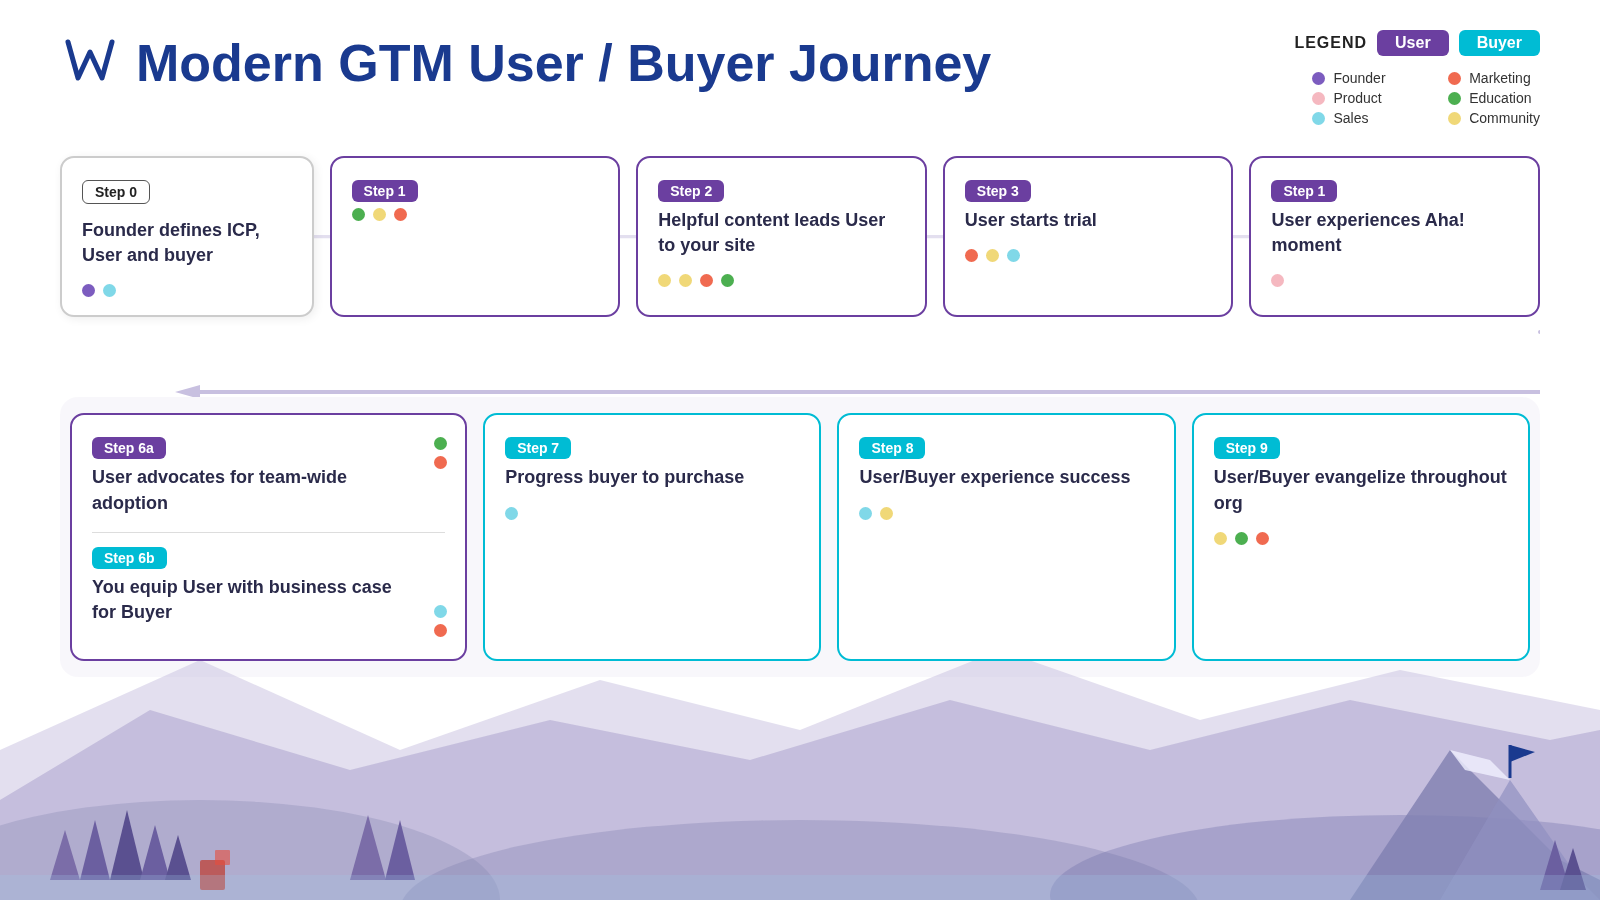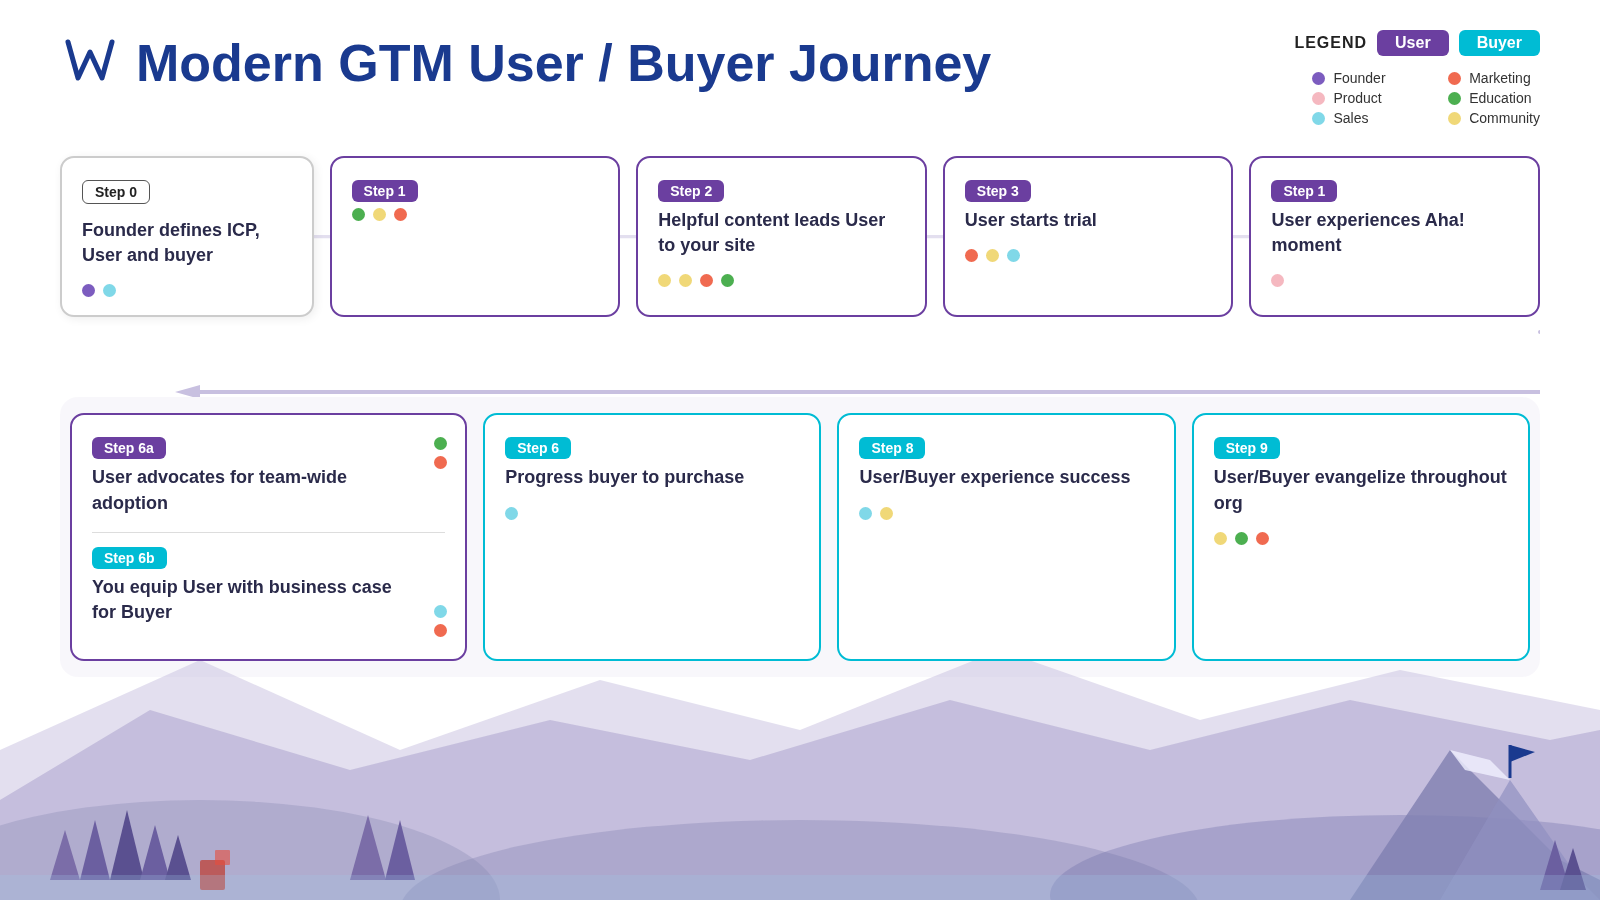--- a/index.html
+++ b/index.html
@@ -428,21 +428,21 @@
           <div class="step-6b-dots-right">
             <span class="dot" style="background:#80d8e8;"></span>
             <span class="dot" style="background:#f06a50;"></span>
           </div>
           
           <span class="step-badge teal" style="background:#00bcd4;">Step 6b</span>
           <div class="step-text" style="padding-right:28px;">You equip User with business case for Buyer</div>
         </div>
 
         <div class="step-card border-teal">
-          <span class="step-badge teal">Step 6</span>
+          <span class="step-badge teal">Step 7</span>
           <div class="step-text">Progress buyer to purchase</div>
           <div class="step-dots">
             <span class="dot" style="background:#80d8e8;"></span>
           </div>
         </div>
 
         <div class="step-card border-teal">
           <span class="step-badge teal">Step 8</span>
           <div class="step-text">User/Buyer experience success</div>
           <div class="step-dots">

